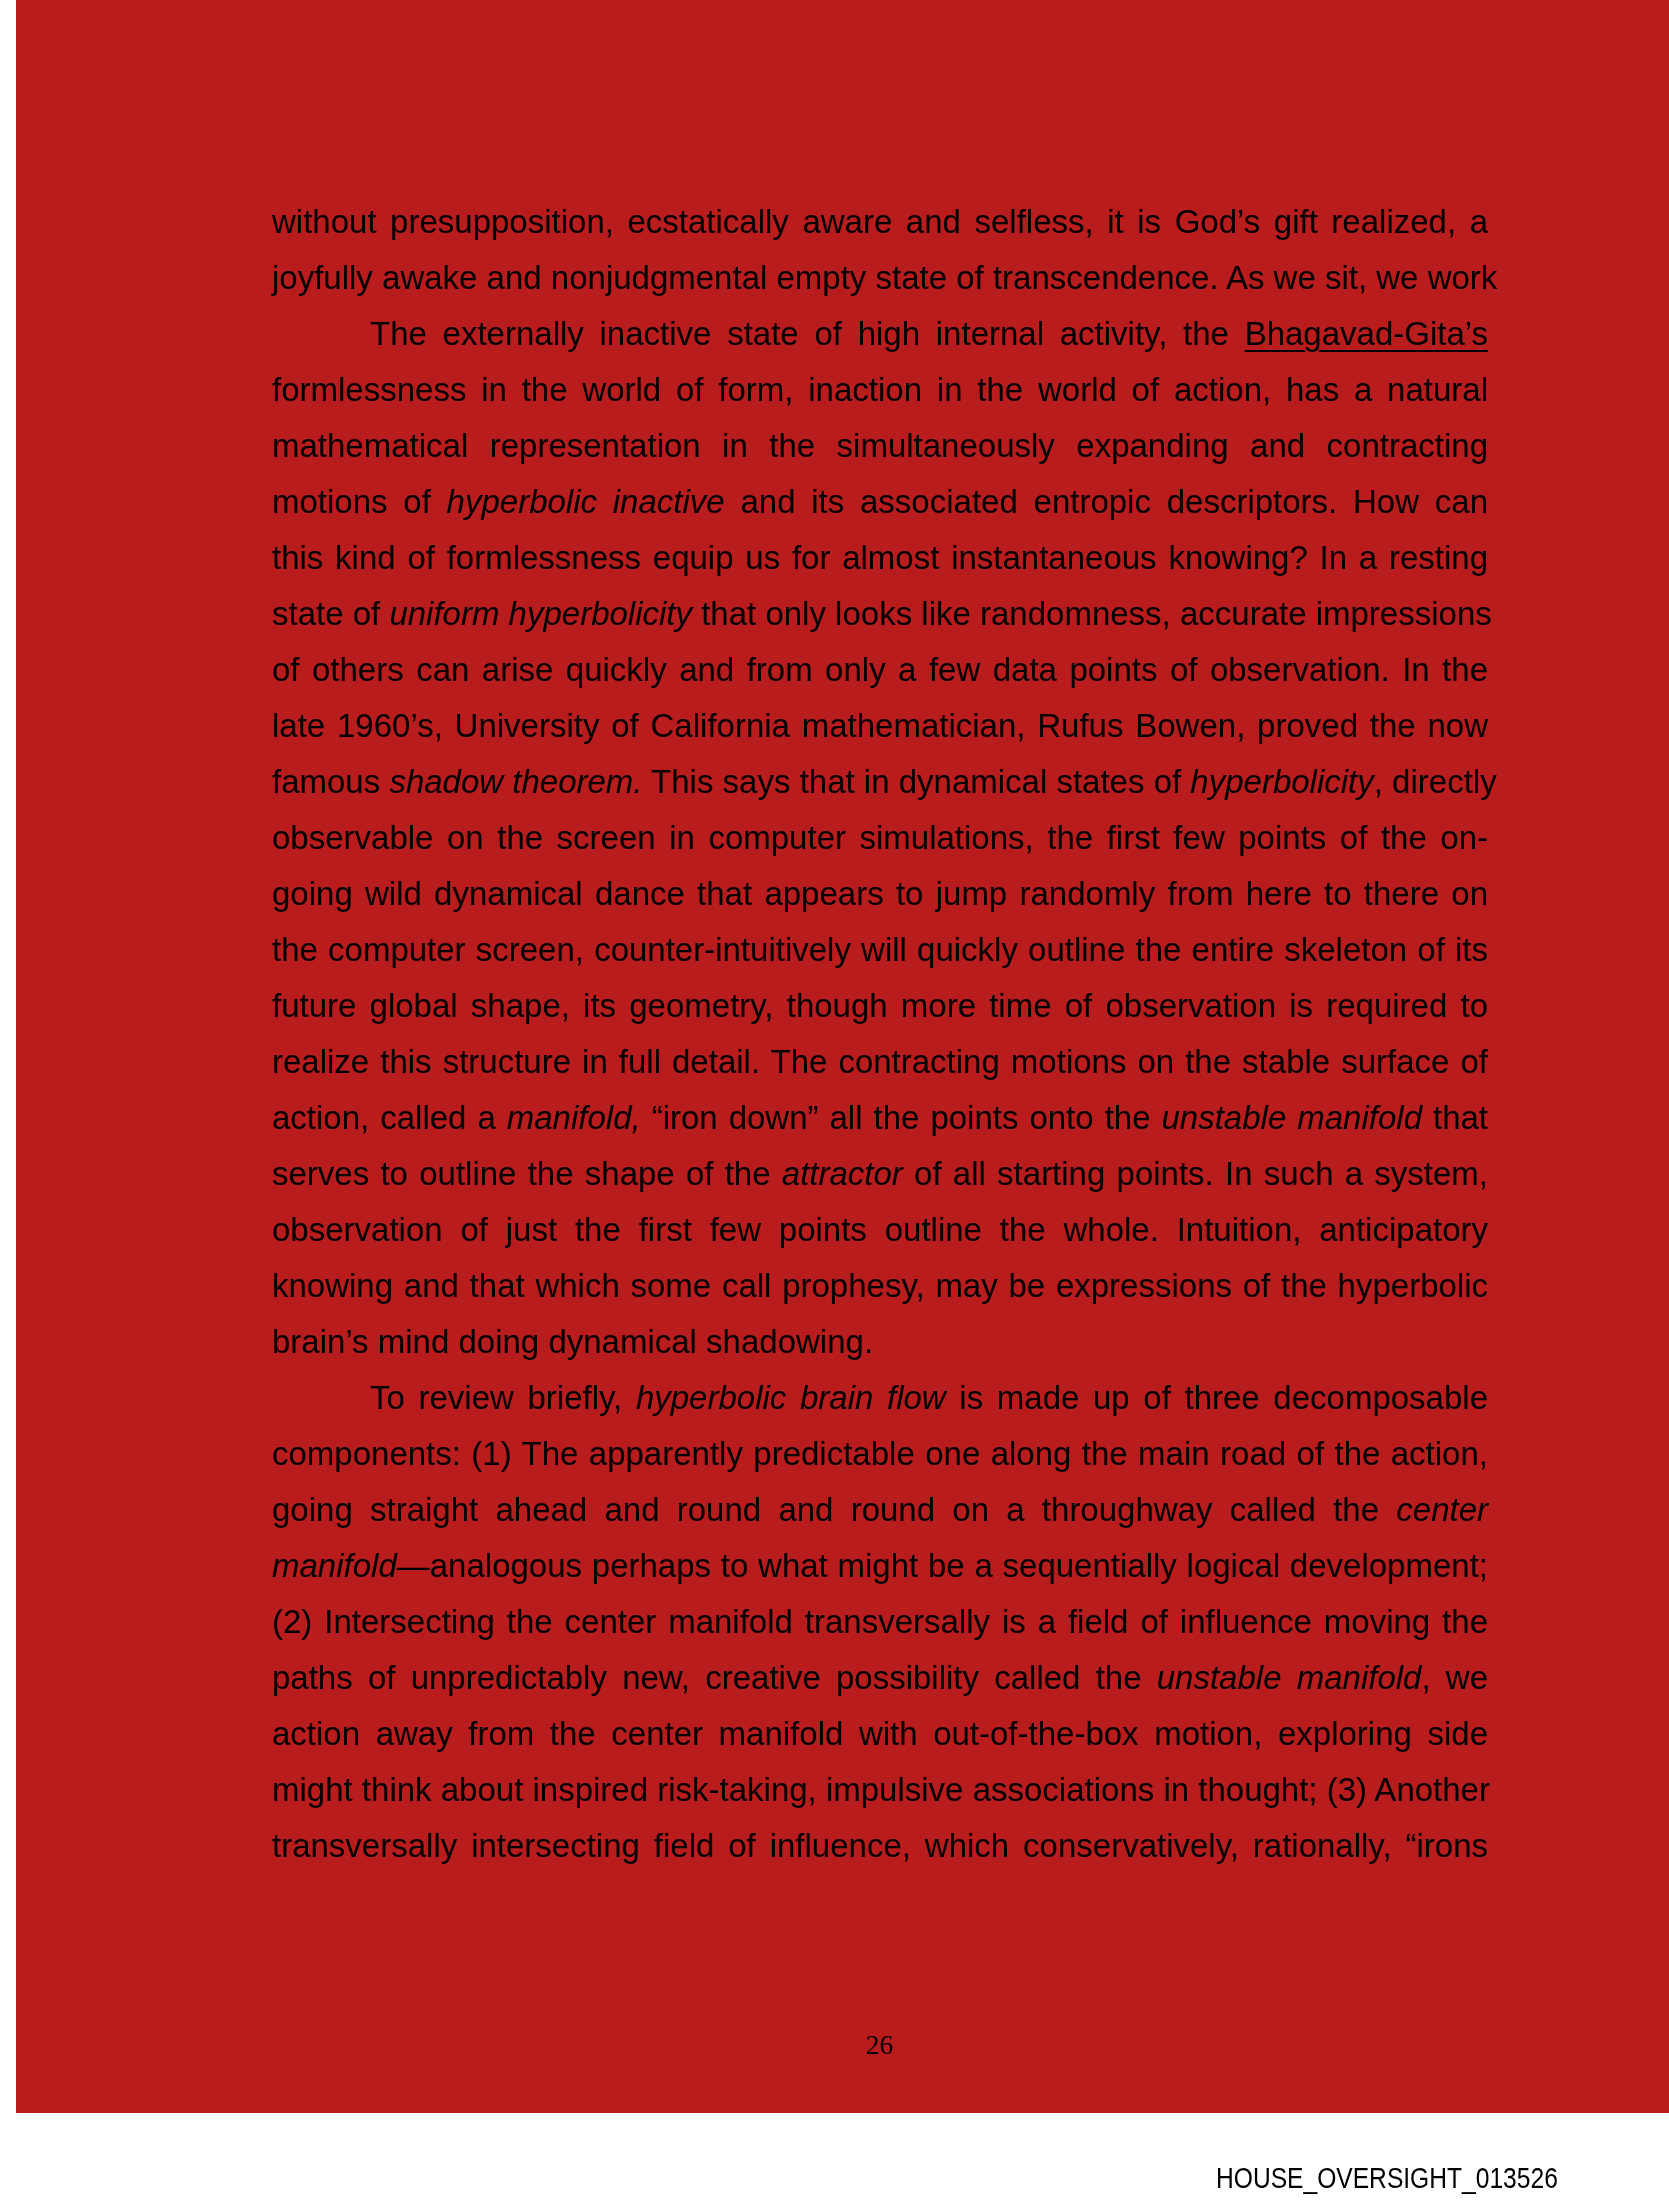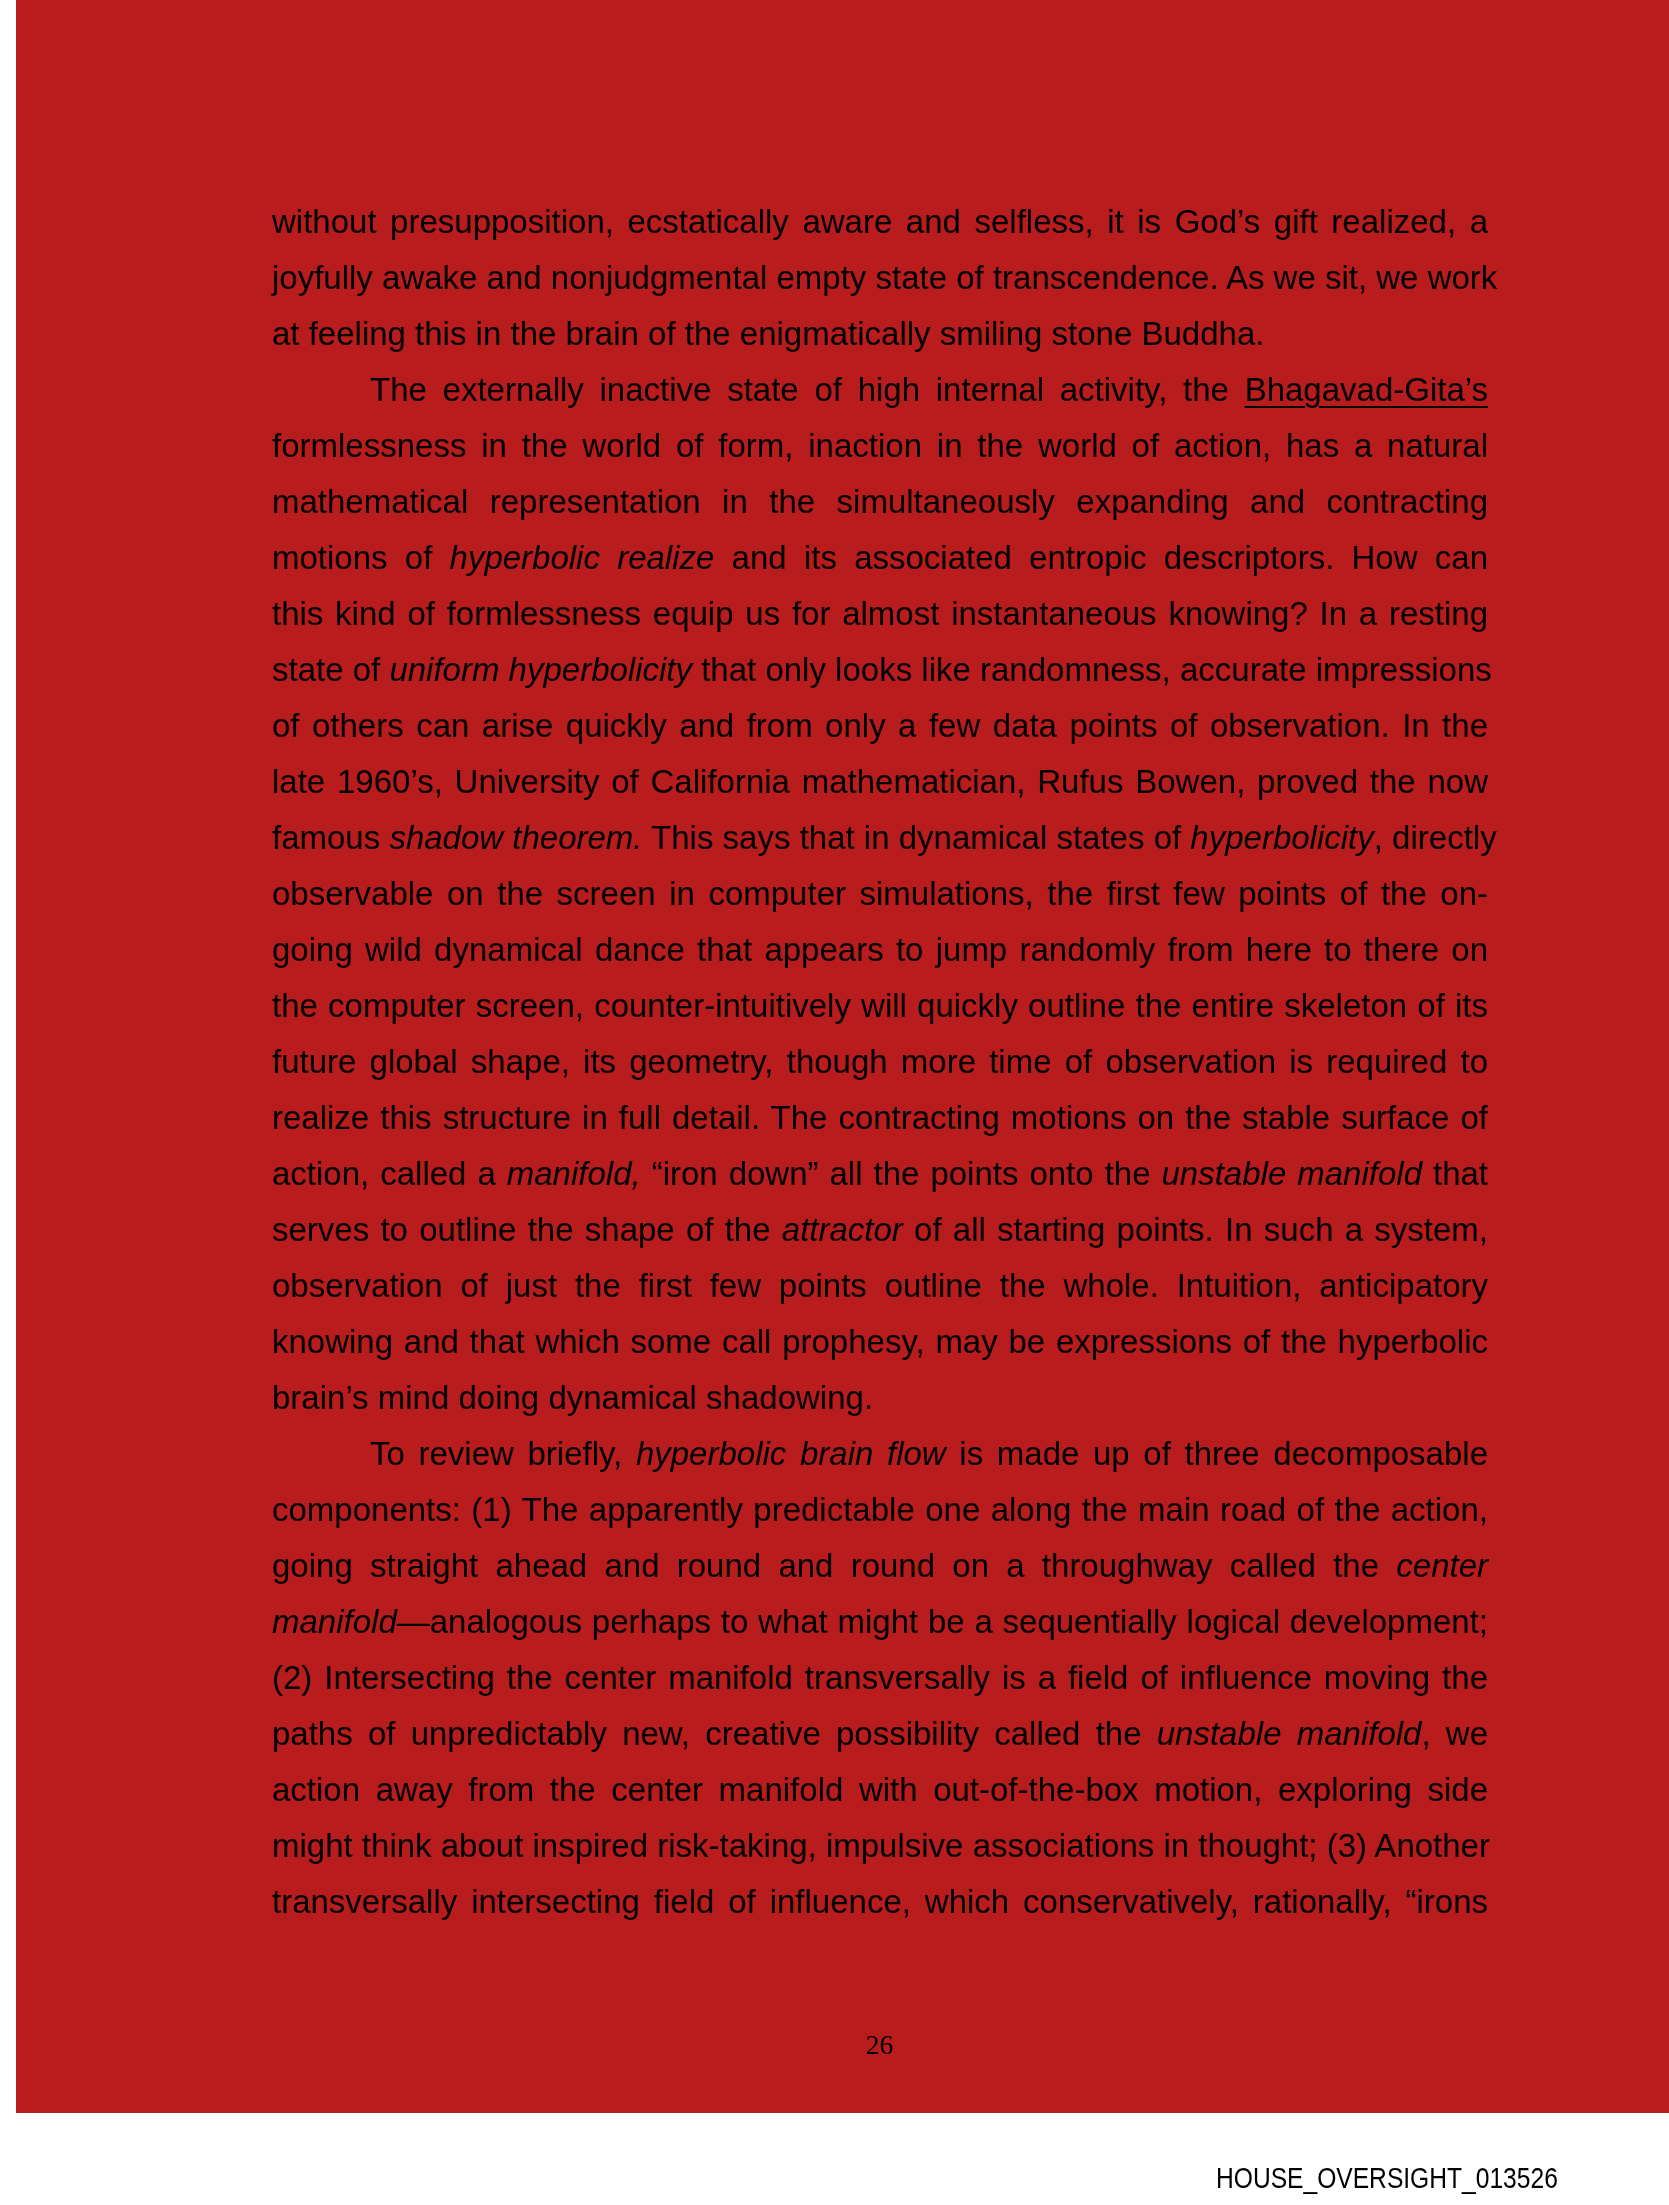--- a/index.html
+++ b/index.html
@@ -77,25 +77,24 @@
     transform: scaleX(0.82);
   }
 </style>
 </head>
 <body>
 
 <div class="page">
   <div class="body-text" id="body-text">
       <div class="line"><span>without presupposition, ecstatically aware and selfless, it is God’s gift realized, a</span></div>
       <div class="line"><span>joyfully awake and nonjudgmental empty state of transcendence. As we sit, we work</span></div>
-      <div class="line last"><span>at feeling this in the brain of the enigmatically smiling stone Buddha.</span></div>
       <div class="line indent"><span>The externally inactive state of high internal activity, the </span><span class="seg-underline">Bhagavad-Gita’s</span></div>
       <div class="line"><span>formlessness in the world of form, inaction in the world of action, has a natural</span></div>
       <div class="line"><span>mathematical representation in the simultaneously expanding and contracting</span></div>
-      <div class="line"><span>motions of </span><span class="seg-italic">hyperbolic realize</span><span> and its associated entropic descriptors. How can</span></div>
+      <div class="line"><span>motions of </span><span class="seg-italic">hyperbolic inactive</span><span> and its associated entropic descriptors. How can</span></div>
       <div class="line"><span>this kind of formlessness equip us for almost instantaneous knowing? In a resting</span></div>
       <div class="line"><span>state of </span><span class="seg-italic">uniform hyperbolicity</span><span> that only looks like randomness, accurate impressions</span></div>
       <div class="line"><span>of others can arise quickly and from only a few data points of observation. In the</span></div>
       <div class="line"><span>late 1960’s, University of California mathematician, Rufus Bowen, proved the now</span></div>
       <div class="line"><span>famous </span><span class="seg-italic">shadow theorem.</span><span> This says that in dynamical states of </span><span class="seg-italic">hyperbolicity</span><span>, directly</span></div>
       <div class="line"><span>observable on the screen in computer simulations, the first few points of the on-</span></div>
       <div class="line"><span>going wild dynamical dance that appears to jump randomly from here to there on</span></div>
       <div class="line"><span>the computer screen, counter-intuitively will quickly outline the entire skeleton of its</span></div>
       <div class="line"><span>future global shape, its geometry, though more time of observation is required to</span></div>
       <div class="line"><span>realize this structure in full detail. The contracting motions on the stable surface of</span></div>

